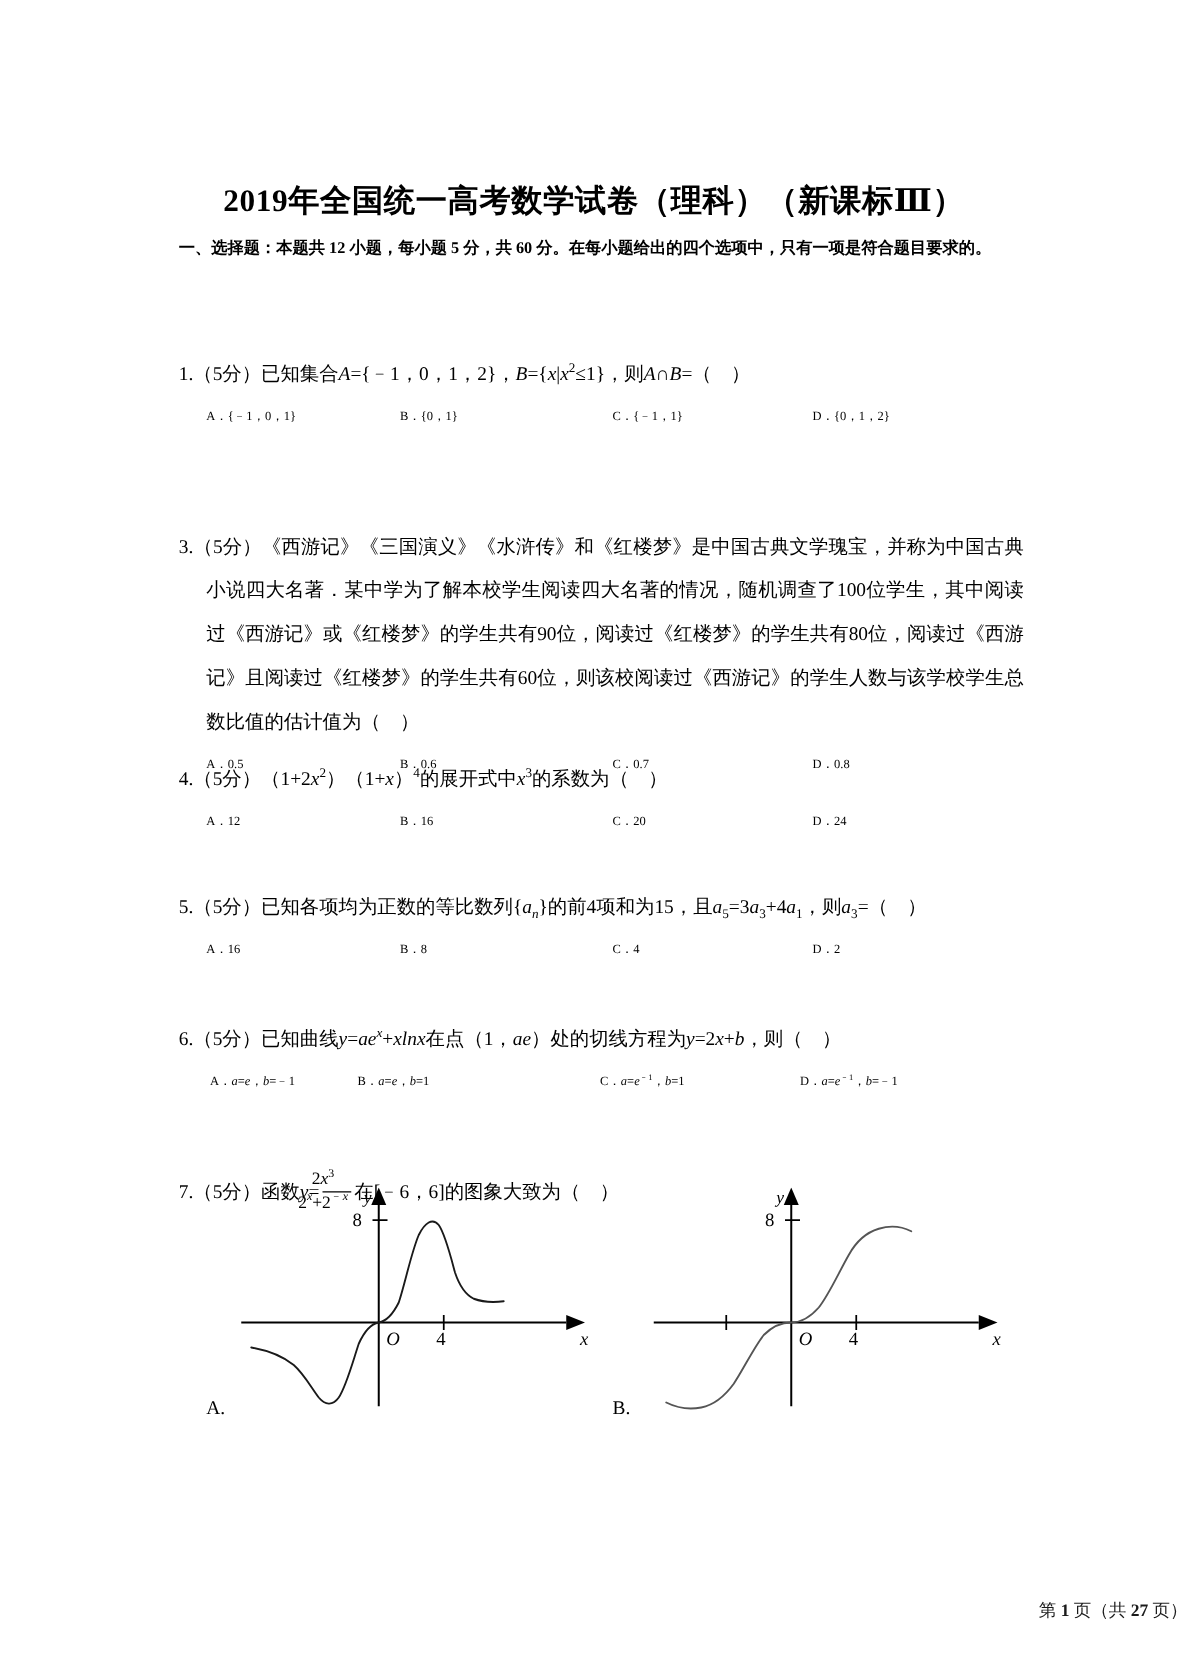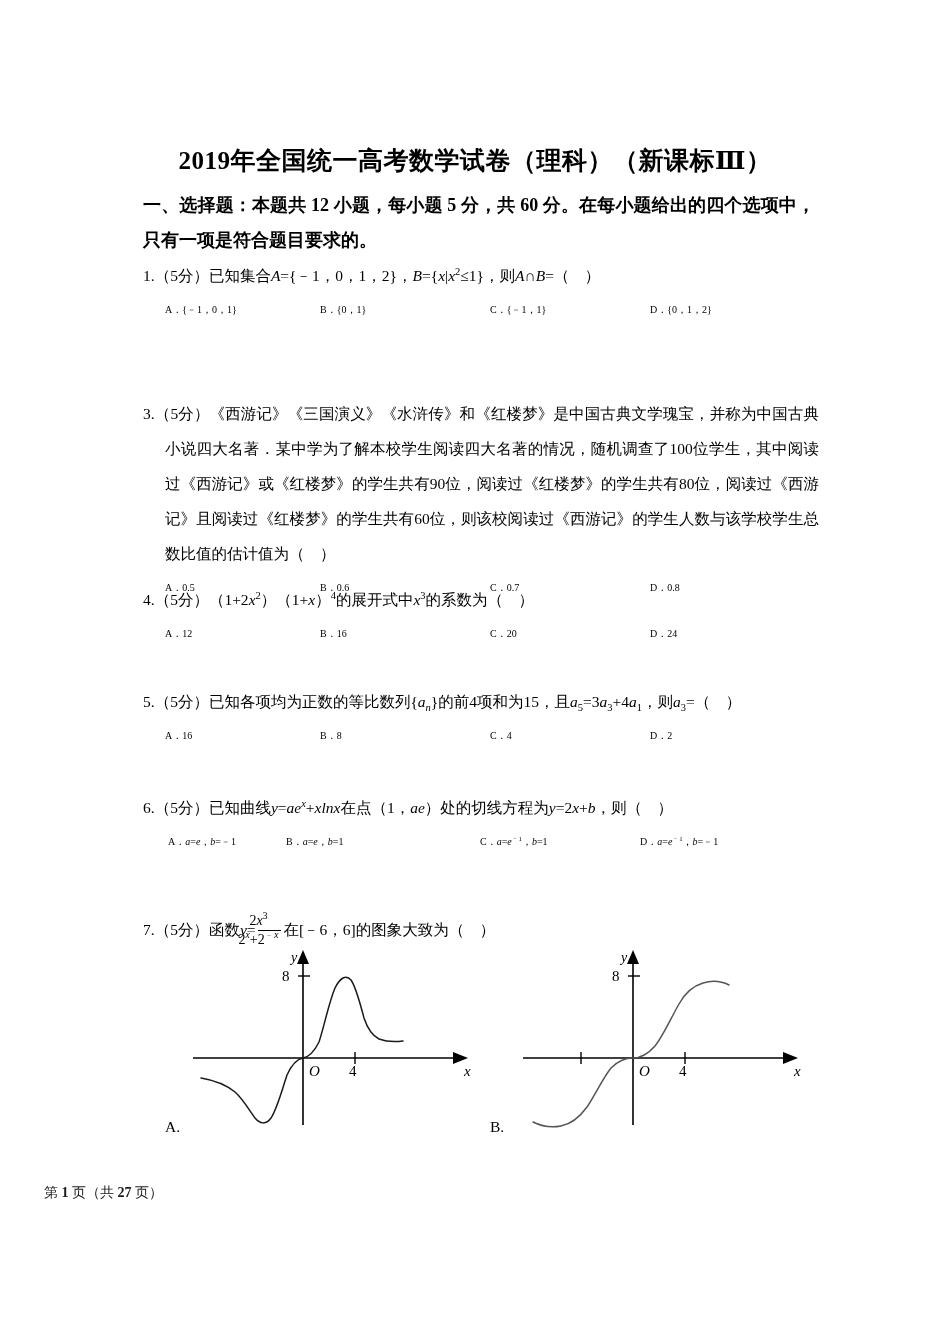--- a/index.html
+++ b/index.html
@@ -28,32 +28,33 @@
     font-weight: bold;
     letter-spacing: 0.5px;
     margin: 18px;
     position: absolute;
     top: 126px;
     left: 0;
     right: 0;
   }
   .section-head {
     position: absolute;
-    top: 188px;
+    top: 172px;
     left: 143px;
     width: 672px;
-    font-size: 18px;
+    font-size: 13px;
     font-weight: bold;
-    line-height: 35px;
+    line-height: 51px;
     text-align: justify;
   }
   .qblock {
     position: absolute;
     left: 143px;
     width: 676px;
+    margin-top: 24px;
   }
   .qline {
     font-size: 15.5px;
     line-height: 35px;
     text-align: justify;
     text-justify: inter-ideograph;
   }
   .qbody {
     display: block;
     padding-left: 22px;
@@ -124,27 +125,26 @@
   .choice-label {
     position: absolute;
     top: 168px;
     font-size: 15.5px;
   }
   .label-a { left: 22px; }
   .label-b { left: 347px; }
 
   .footer {
     position: absolute;
-    top: 1184px;
+    top: 1280px;
     left: 0;
     right: 0;
-    text-align: left;
+    text-align: right;
     font-size: 14px;
     color: #1a1a1a;
-    margin-left: 44px;
   }
   .footer b { font-weight: bold; }
 </style>
 </head>
 <body>
 
 <div class="page">
 
   <div class="doc-title">2019年全国统一高考数学试卷（理科）（新课标Ⅲ）</div>
 

